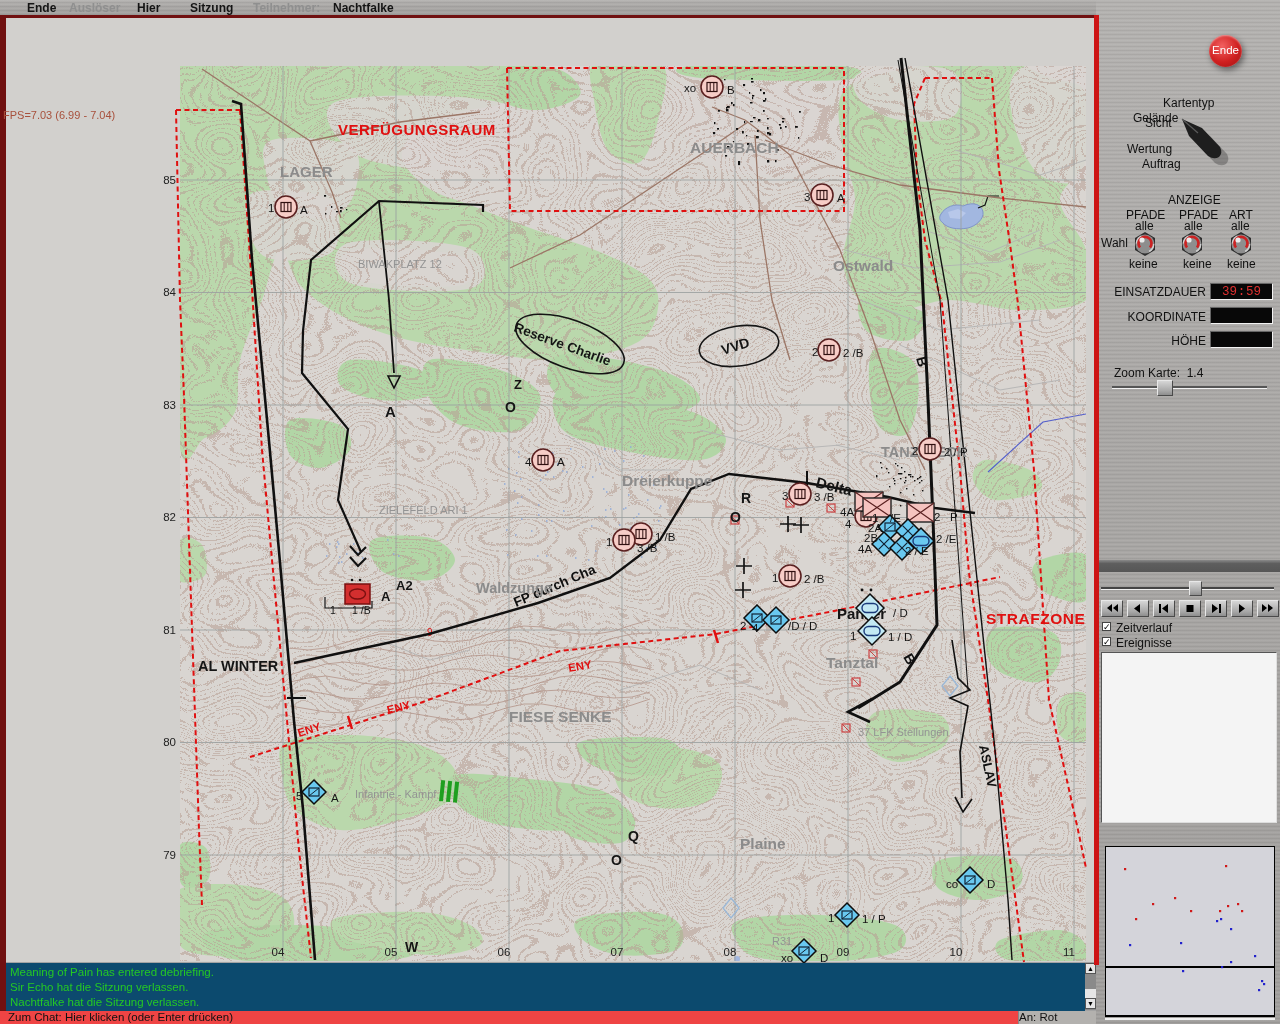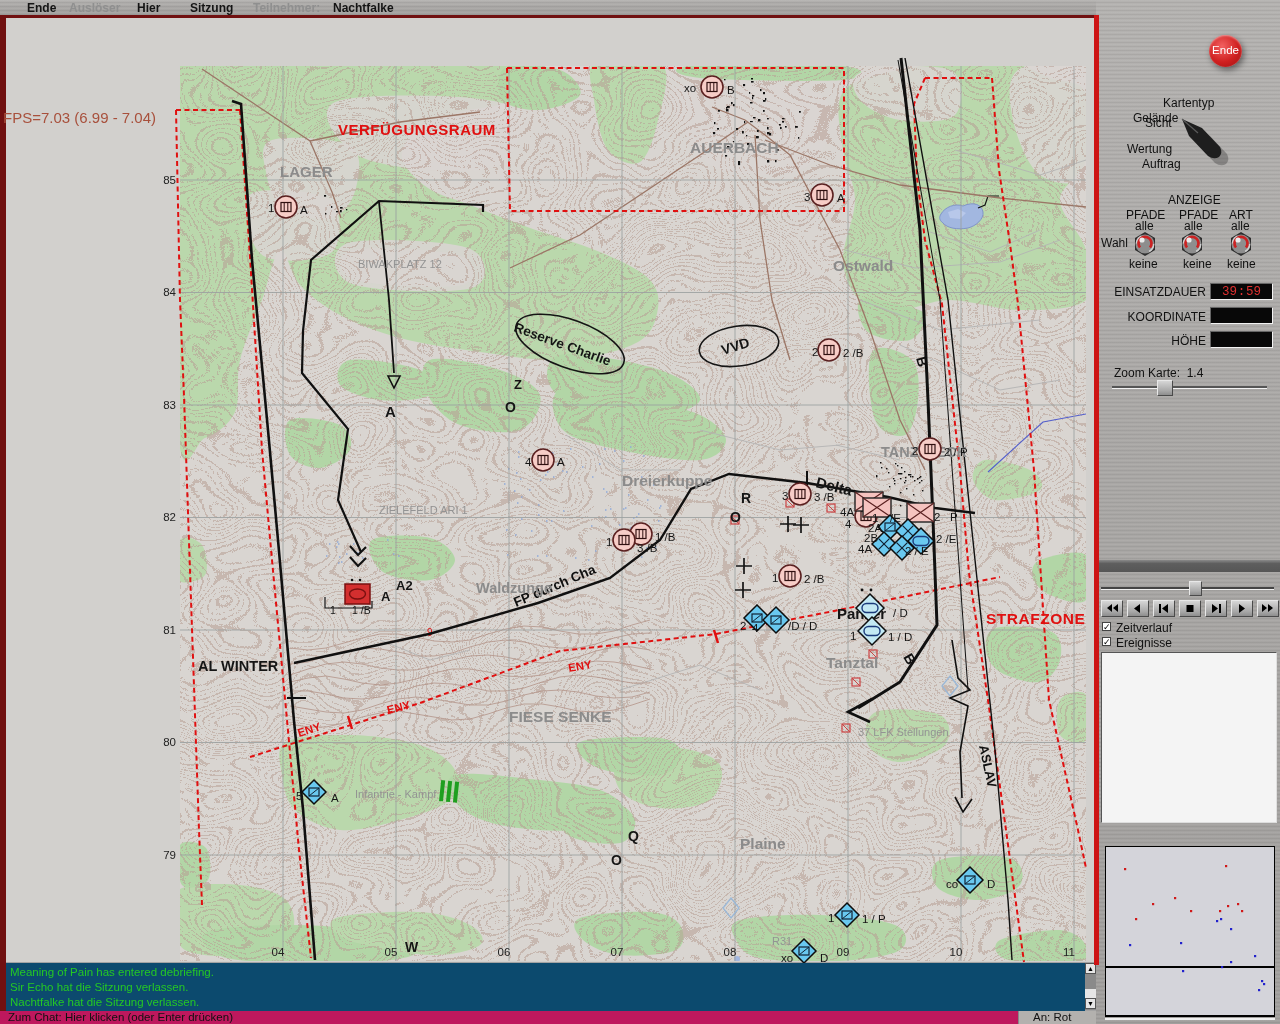--- a/index.html
+++ b/index.html
@@ -3,24 +3,24 @@
 *{margin:0;padding:0;box-sizing:border-box}
 html,body{width:1280px;height:1024px;overflow:hidden;font-family:"Liberation Sans",sans-serif}
 #root{position:absolute;left:0;top:0;width:1280px;height:1024px;background:#a3a3a3}
 .metal{background:
  repeating-linear-gradient(180deg, rgba(255,255,255,0.06) 0 1px, rgba(0,0,0,0) 1px 2px, rgba(0,0,0,0.05) 2px 3px, rgba(0,0,0,0) 3px 4px),
  linear-gradient(180deg,#b4b2b0,#aaa8a6 40%,#a19f9d);}
 .abs{position:absolute}
 #menubar{left:0;top:0;width:1280px;height:15px;font-size:12px;font-weight:bold;color:#141414}
 #menubar span{position:absolute;top:1px}
 #frame-inner{left:6px;top:17px;width:1088px;height:945px;background:#d2d0cd}
-#fps{left:3px;top:109px;font-size:15px;color:#a8503c}
+#fps{left:3px;top:109px;font-size:11px;color:#a8503c}
 #chat{left:6px;top:963px;width:1079px;height:48px;background:#0c4a6e;color:#25c825;font-size:11.5px;line-height:15px;padding:2px 0 0 4px}
-#statusbar{left:0;top:1011px;width:1098px;height:13px;background:#be185d;font-size:11.5px;color:#111}
-#anrot{position:absolute;left:1018px;top:0;width:78px;height:13px;background:#b3b1ae;border-left:1px solid #888;padding-left:14px}
+#statusbar{left:0;top:1011px;width:1098px;height:13px;background:#ef4444;font-size:11.5px;color:#111}
+#anrot{position:absolute;left:1018px;top:0;width:78px;height:13px;background:#b3b1ae;border-left:1px solid #888;padding-left:0}
 #panel{left:1096px;top:0;width:184px;height:1024px}
 .ptxt{position:absolute;font-size:12px;color:#111;white-space:nowrap}
 .rt{text-align:right}
 .lcd{position:absolute;background:#080808;border-right:1.5px solid #f2f2f2;border-bottom:1.5px solid #f2f2f2;border-top:1px solid #666;border-left:1px solid #666}
 .btn3d{position:absolute;background:linear-gradient(180deg,#d6d6d6,#a8a8a8 70%,#8e8e8e);border-top:1.5px solid #e8e8e8;border-left:1.5px solid #e8e8e8;border-right:1.5px solid #4a4a4a;border-bottom:1.5px solid #4a4a4a}
 .cb{position:absolute;width:9px;height:9px;background:#fff;border:1px solid #444;font-size:9px;line-height:8px;color:#000;text-align:center}
 </style></head><body>
 <div id="root" class="metal">
     <div class="abs" id="frame-inner"></div>
     <div class="abs" style="left:0;top:15px;width:1096px;height:2.5px;background:#701010"></div>

